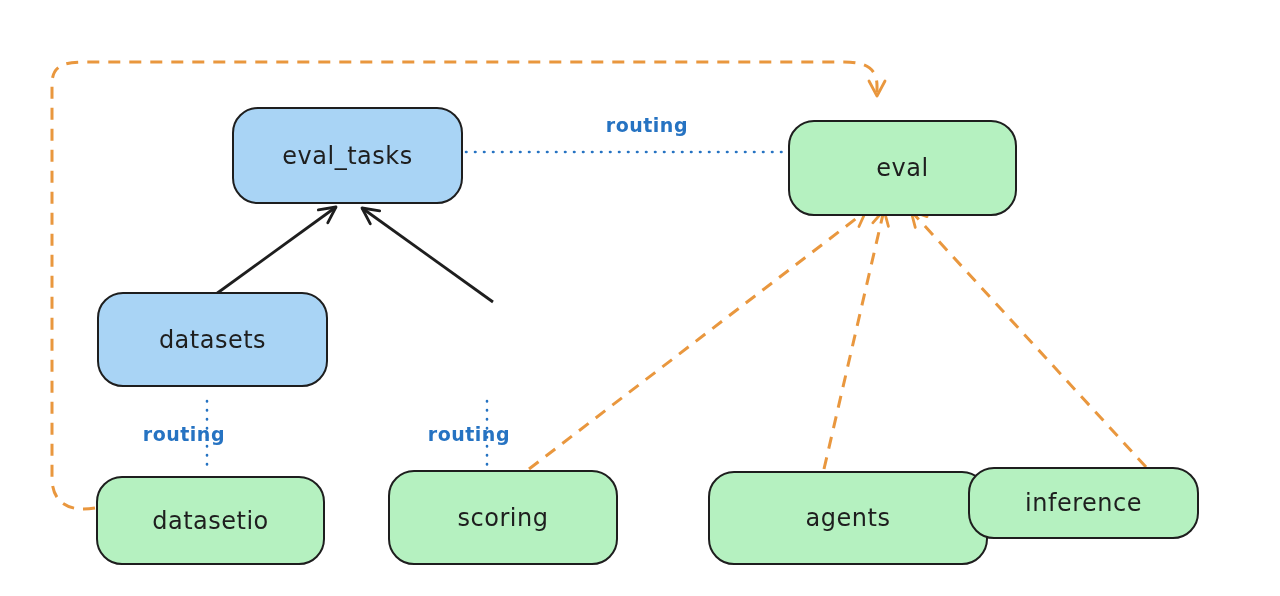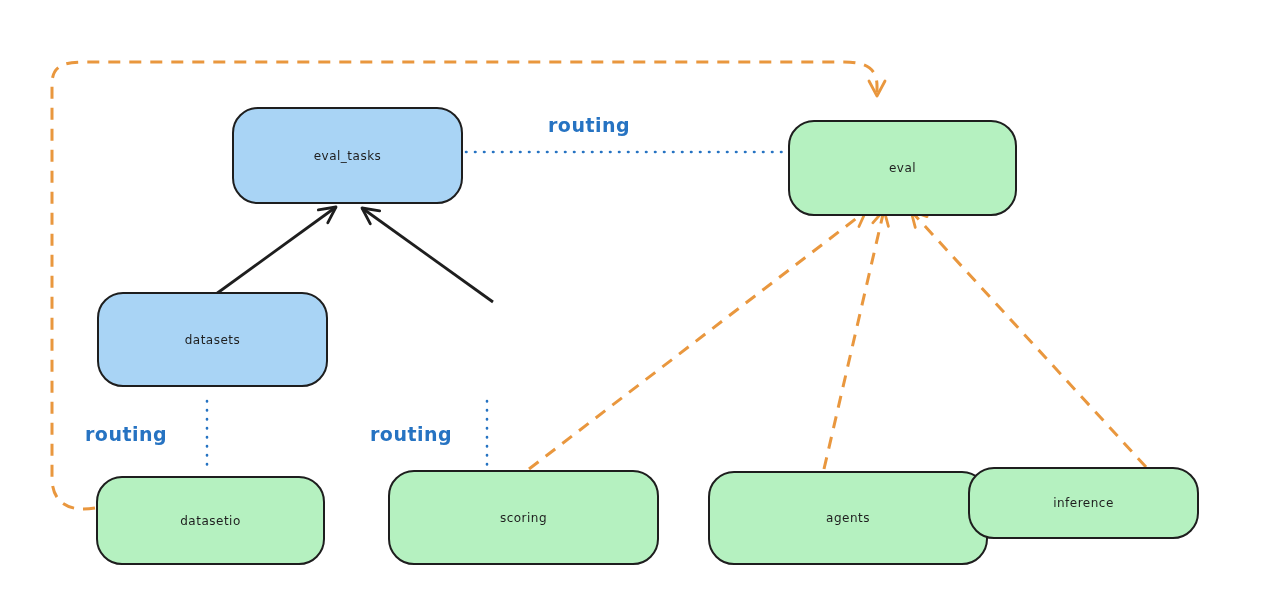--- a/index.html
+++ b/index.html
@@ -23,30 +23,30 @@
     height: 596px;
   }
   .node {
     position: absolute;
     box-sizing: border-box;
     border: 2.5px solid #1e1e1e;
     border-radius: 26px;
     display: flex;
     align-items: center;
     justify-content: center;
-    font-size: 12px;
+    font-size: 24px;
     color: #1e1e1e;
     letter-spacing: 0.5px;
   }
   .node.blue  { background: #a9d4f5; }
   .node.green { background: #b5f1c0; }
   .edge-label {
     position: absolute;
     width: 140px;
-    text-align: left;
+    text-align: right;
     font-size: 19px;
     font-weight: bold;
     color: #2673c2;
     letter-spacing: 0.5px;
   }
 </style>
 </head>
 <body>
 
 <div class="canvas">
@@ -84,21 +84,21 @@
 
   <div class="node blue" style="left:97px; top:292px; width:231px; height:95px;">
     <span>datasets</span>
   </div>
 
 
   <div class="node green" style="left:96px; top:476px; width:229px; height:89px;text-align:center;">
     <span>datasetio</span>
   </div>
 
-  <div class="node green" style="left:388px; top:470px; width:271px; height:95px;justify-content:center;">
+  <div class="node green" style="left:388px; top:470px; width:230px; height:95px;justify-content:center;">
     <span>scoring</span>
   </div>
 
   <div class="node green" style="left:708px; top:471px; width:280px; height:94px;">
     <span>agents</span>
   </div>
 
   <div class="node green" style="left:968px; top:467px; width:231px; height:72px;">
     <span>inference</span>
   </div>

